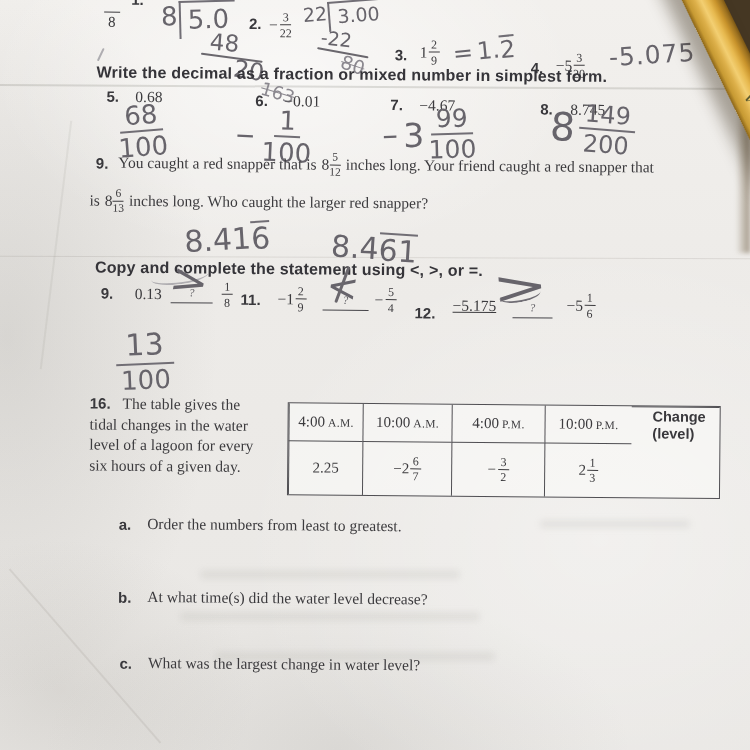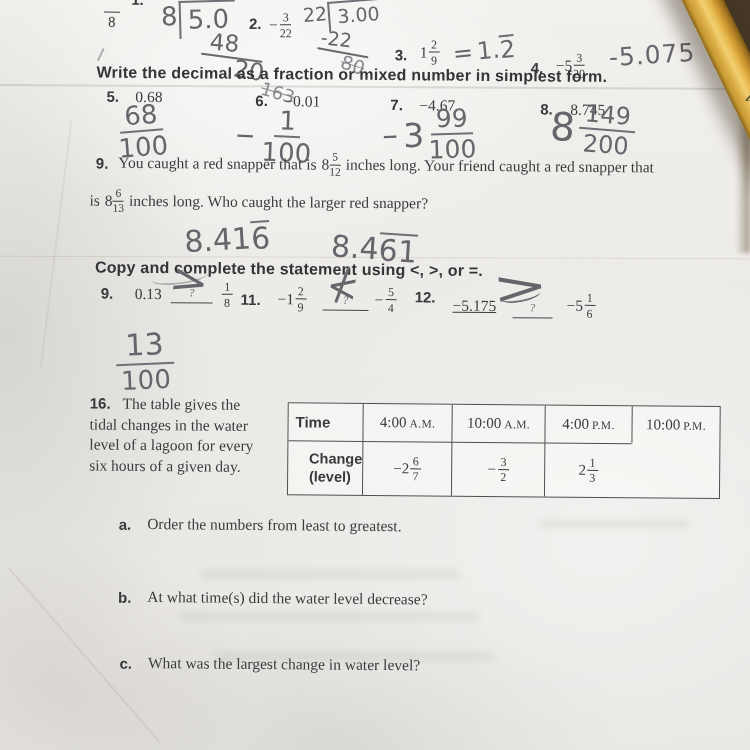--- a/index.html
+++ b/index.html
@@ -203,21 +203,21 @@
   <span class="abs hw" style="left:326px;top:268px;font-size:38px;transform:rotate(8deg);">&lt;</span>
   <div class="abs strike" style="left:340px;top:266px;width:2.5px;height:38px;transform:rotate(20deg);"></div>
   <div class="abs row" style="left:374px;top:286px;">
     <span class="pv">−</span>
     <span class="fr" style="margin-left:2px;">
       <span class="n">5</span>
       <span class="d">4</span>
     </span>
   </div>
 
-  <span class="abs lbl" style="left:414px;top:288px;">12.</span>
+  <span class="abs lbl" style="left:414px;top:304px;">12.</span>
   <span class="abs pv" style="left:452px;top:296px;text-decoration:underline;">−5.175</span>
   <span class="abs blank" style="left:512px;top:300px;width:40px;">?</span>
   <span class="abs hw" style="left:500px;top:262px;font-size:46px;transform:rotate(-5deg) scaleX(1.45);">&gt;</span>
   <div class="abs" style="left:498px;top:286px;width:42px;height:13px;border-bottom:2.2px solid #716e75;border-radius:0 0 50% 60%;transform:rotate(-12deg);"></div>
   <div class="abs row" style="left:566px;top:290px;">
     <span class="pv">−</span>
     <span class="pv">5</span>
     <span class="fr" style="margin-left:1px;">
       <span class="n">1</span>
       <span class="d">6</span>
@@ -232,44 +232,44 @@
   <div class="abs" style="left:90px;top:396px;width:205px;">
     <div style="line-height:20.5px;">
       <span class="lbl" style="margin-right:12px;">16.</span><span class="pv">The table gives the</span>
     </div>
     <span class="pv" style="display:block;line-height:20.5px;">tidal changes in the water</span>
     <span class="pv" style="display:block;line-height:20.5px;">level of a lagoon for every</span>
     <span class="pv" style="display:block;line-height:20.5px;">six hours of a given day.</span>
   </div>
 
   <div class="abs" style="left:288px;top:403px;display:grid;grid-template-columns:74px 89px 93px 87px 88px;grid-template-rows:37px 54px;border:1.7px solid #504f53;background:rgba(252,251,249,.55);">
-    <div class="cell" style="justify-content:flex-start;padding-left:7px;font-weight:bold;font-size:15px;color:#39383c;">Time</div>
     <div class="cell" style="border-left:1.7px solid #504f53;">
       <span class="pv15">4:00</span>
         <span class="mer">A.M.</span>
     </div>
     <div class="cell" style="border-left:1.7px solid #504f53;">
       <span class="pv15">10:00</span>
         <span class="mer">A.M.</span>
     </div>
     <div class="cell" style="border-left:1.7px solid #504f53;">
       <span class="pv15">4:00</span>
         <span class="mer">P.M.</span>
     </div>
     <div class="cell" style="border-left:1.7px solid #504f53;">
       <span class="pv15">10:00</span>
         <span class="mer">P.M.</span>
     </div>
 
-    <div class="cell" style="border-top:1.7px solid #504f53;justify-content:flex-end;padding-left:7px;">
+    <div class="cell" style="border-top:1.7px solid #504f53;justify-content:center;padding-left:7px;">
       <div style="font-weight:bold;font-size:14.5px;color:#39383c;line-height:1.18;">
         <span style="display:block;">Change</span>
         <span style="display:block;">(level)</span>
       </div>
     </div>
+    <div class="cell pv15" style="border-top:1.7px solid #504f53;border-left:1.7px solid #504f53;">2.25</div>
     <div class="cell" style="border-top:1.7px solid #504f53;border-left:1.7px solid #504f53;">
       <span class="pv15">−</span>
       <span class="pv15">2</span>
       <span class="fr" style="margin-left:1px;">
         <span class="n">6</span>
         <span class="d">7</span>
       </span>
     </div>
     <div class="cell" style="border-top:1.7px solid #504f53;border-left:1.7px solid #504f53;">
       <span class="pv15">−</span>

